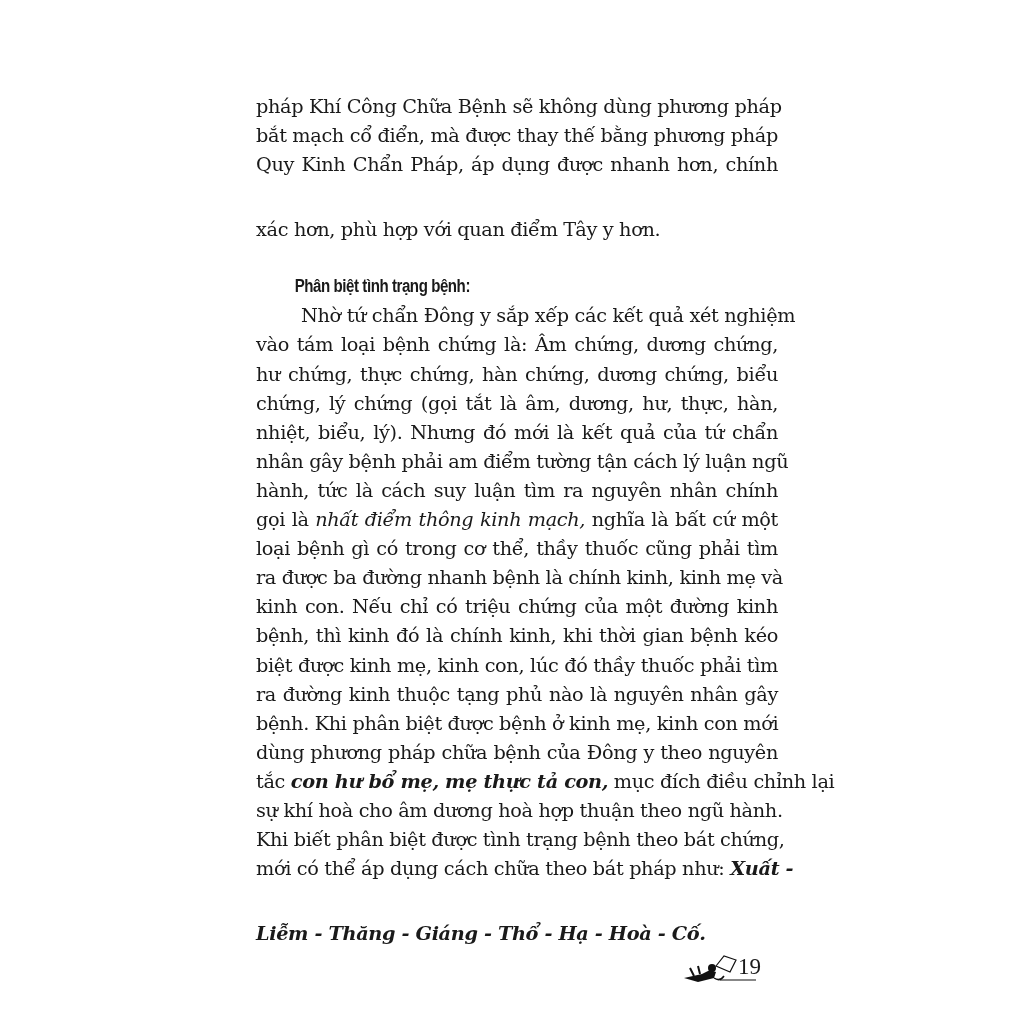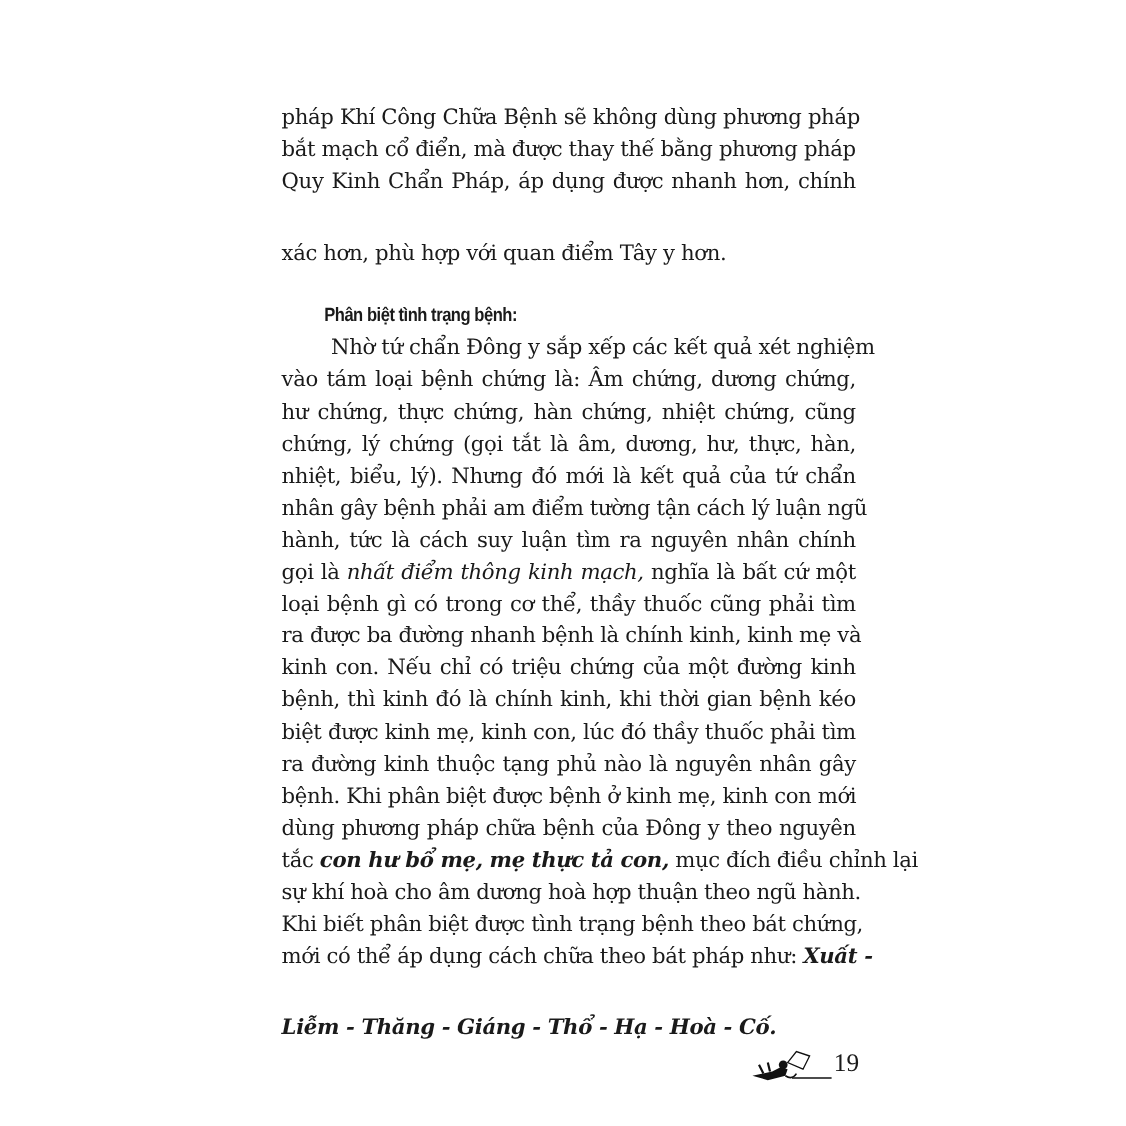--- a/index.html
+++ b/index.html
@@ -17,40 +17,40 @@
       font-family: "Liberation Sans", "DejaVu Sans", sans-serif;
       font-weight: bold; font-size: 17.5px; letter-spacing: -0.5px;
       padding-left: 45px; transform: scaleX(0.86); transform-origin: left center;
       display: block; height: 29px;
     }
     .indent { padding-left: 45px; }
     .em { font-style: italic; margin-top: 32px; }
     .emb { font-style: italic; font-weight: bold; }
     .footer { position: absolute; left: 680px; top: 952px; width: 110px; height: 36px; }
     .page-num {
-      position: absolute; left: 758px; top: 954px;
+      position: absolute; left: 738px; top: 954px;
       font-family: "Liberation Serif", "DejaVu Serif", serif; font-size: 23px; color: #1a1a1a;
     }
   </style>
 </head>
 <body>
 
 <div class="page">
   <span class="line">pháp Khí Công Chữa Bệnh sẽ không dùng phương pháp</span>
   <span class="line">bắt mạch cổ điển, mà được thay thế bằng phương pháp</span>
   <span class="line">Quy Kinh Chẩn Pháp, áp dụng được nhanh hơn, chính</span>
   <span class="line last">xác hơn, phù hợp với quan điểm Tây y hơn.</span>
 
   <div class="gap"></div>
 
   <span class="heading">Phân biệt tình trạng bệnh:</span>
 
   <span class="line indent">Nhờ tứ chẩn Đông y sắp xếp các kết quả xét nghiệm</span>
   <span class="line">vào tám loại bệnh chứng là: Âm chứng, dương chứng,</span>
-  <span class="line">hư chứng, thực chứng, hàn chứng, nhiệt chứng, cũng</span>
+  <span class="line">hư chứng, thực chứng, hàn chứng, dương chứng, biểu</span>
   <span class="line">chứng, lý chứng (gọi tắt là âm, dương, hư, thực, hàn,</span>
   <span class="line">nhiệt, biểu, lý). Nhưng đó mới là kết quả của tứ chẩn</span>
   <span class="line">nhân gây bệnh phải am điểm tường tận cách lý luận ngũ</span>
   <span class="line">hành, tức là cách suy luận tìm ra nguyên nhân chính</span>
   <span class="line"><span>gọi là </span><span class="em">nhất điểm thông kinh mạch,</span><span> nghĩa là bất cứ một</span></span>
   <span class="line">loại bệnh gì có trong cơ thể, thầy thuốc cũng phải tìm</span>
   <span class="line">ra được ba đường nhanh bệnh là chính kinh, kinh mẹ và</span>
   <span class="line">kinh con. Nếu chỉ có triệu chứng của một đường kinh</span>
   <span class="line">bệnh, thì kinh đó là chính kinh, khi thời gian bệnh kéo</span>
   <span class="line">biệt được kinh mẹ, kinh con, lúc đó thầy thuốc phải tìm</span>

